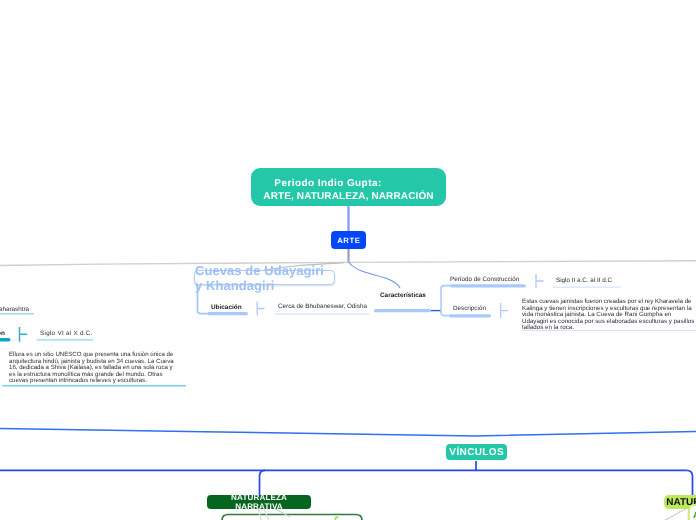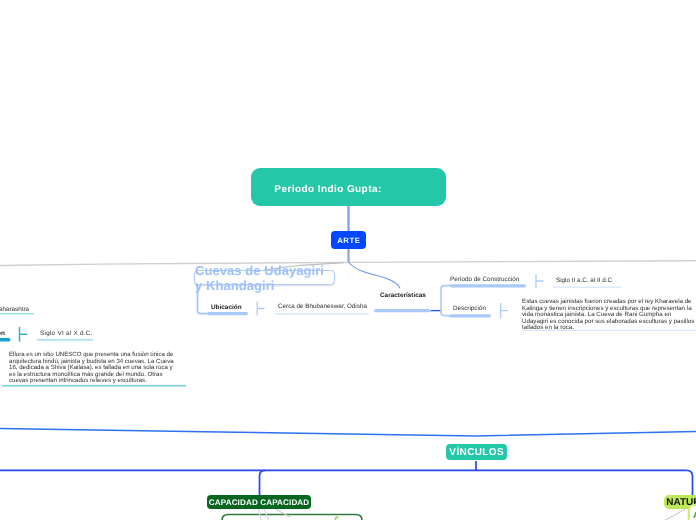--- a/index.html
+++ b/index.html
@@ -90,25 +90,26 @@
     <path d="M228 514.5 Q222 514.5 222 520.5 L222 545" stroke="#2e7b42" stroke-width="1.6" fill="none"></path>
     <path d="M228 514.5 L356 514.5 Q362 514.5 362 520.5 L362 545" stroke="#2e7b42" stroke-width="1.6" fill="none"></path>
     <path d="M257.5 506 L261 520 M263 506 L268.5 520" stroke="#dcdcdc" stroke-width="1.2" fill="none"></path>
     <path d="M272 507 L290 517" stroke="#cdcdcd" stroke-width="1.1" fill="none"></path>
     <path d="M660 523 L689 507" stroke="#cfcfcf" stroke-width="1.2" fill="none"></path>
     <path d="M335.5 520 L335.5 518.2 Q335.5 517.4 336.4 517.4 L338.6 517.4" stroke="#9bd95e" stroke-width="1.6" fill="none"></path>
   </svg>
 
   <div class="abs root-node">
     <span class="rl1">Periodo Indio Gupta:</span>
+    <span class="rl2">ARTE, NATURALEZA, NARRACIÓN</span>
   </div>
 
   <div class="abs pill pill-arte">ARTE</div>
   <div class="abs pill pill-vinc">VÍNCULOS</div>
-  <div class="abs pill pill-cap">CAPACIDAD CAPACIDAD</div>
+  <div class="abs pill pill-cap">NATURALEZA NARRATIVA</div>
   <div class="abs pill pill-nat">NATURALEZA</div>
   <div class="abs nat-card">
     <span>ARTE</span>
   </div>
 
   <div class="abs outline-node">Cuevas de Udayagiri y Khandagiri</div>
 
   <div class="abs lbl" style="left:211.3px;top:303.8px;">Ubicación</div>
   <div class="abs val" style="left:278px;top:303.3px;">Cerca de Bhubaneswar, Odisha</div>
   <div class="abs lbl" style="left:379.7px;top:291.8px;">Características</div>

